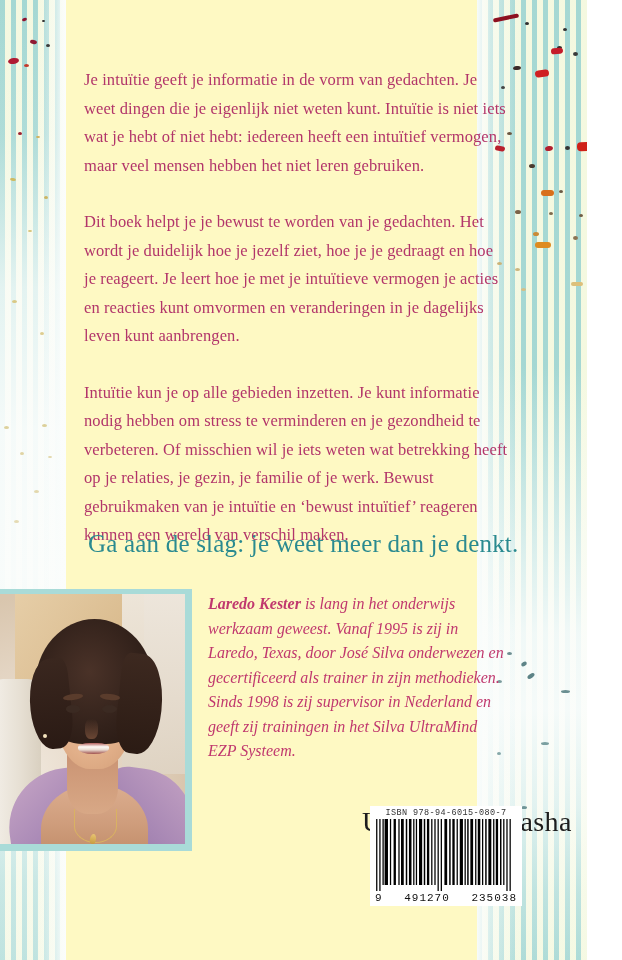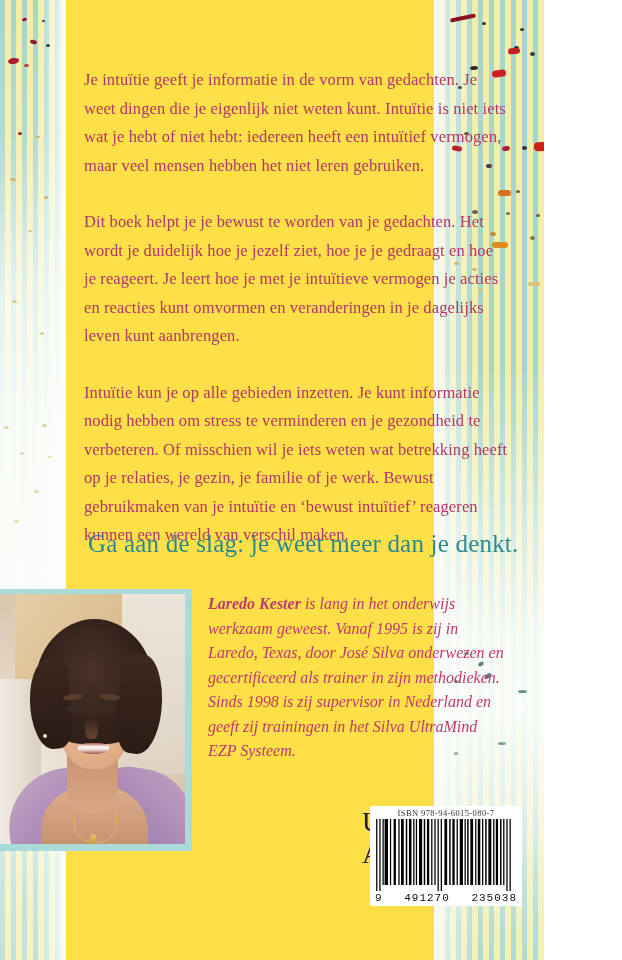--- a/index.html
+++ b/index.html
@@ -2,24 +2,24 @@
 <html><head>
 <meta charset="utf-8">
 <style>
   html, body {
     margin: 0;
     padding: 0;
     background: #ffffff;
   }
   #cover {
     position: relative;
-    width: 544px;
+    width: 587px;
     height: 960px;
     overflow: hidden;
-    background: #fde047;
+    background: #fef9c3;
     font-family: "Liberation Serif", serif;
   }
 
   
   .stripe-band {
     position: absolute;
     top: 0;
     height: 960px;
     pointer-events: none;
   }
@@ -263,21 +263,21 @@
   }
   #barcode-block {
     position: absolute;
     left: 370px;
     top: 806px;
     width: 144px;
     background: #ffffff;
     padding: 2px 4px 2px 4px;
   }
   #isbn-text {
-    font-family: Liberation Serif, serif;
+    font-family: Liberation Mono, monospace;
     font-size: 8.5px;
     color: #333;
     letter-spacing: 0.4px;
     text-align: center;
     margin-bottom: 1px;
   }
   #barcode-bars {
     height: 72px;
     width: 100%;
     display: block;

